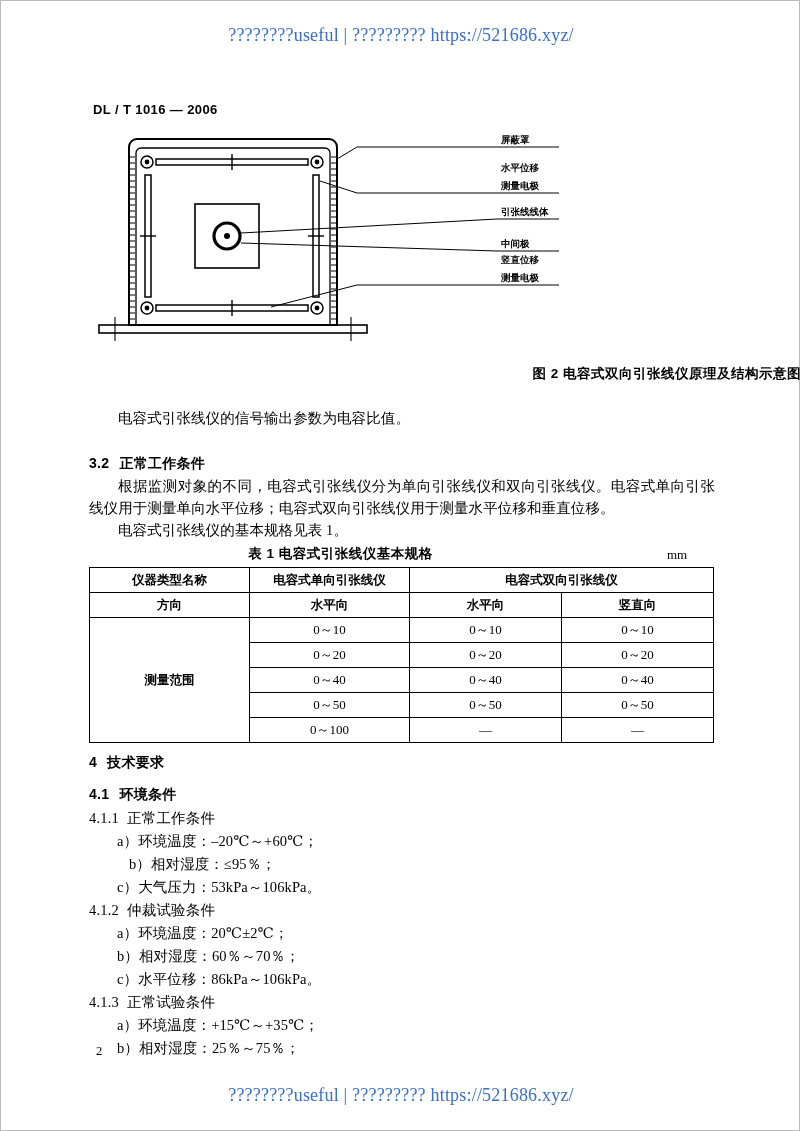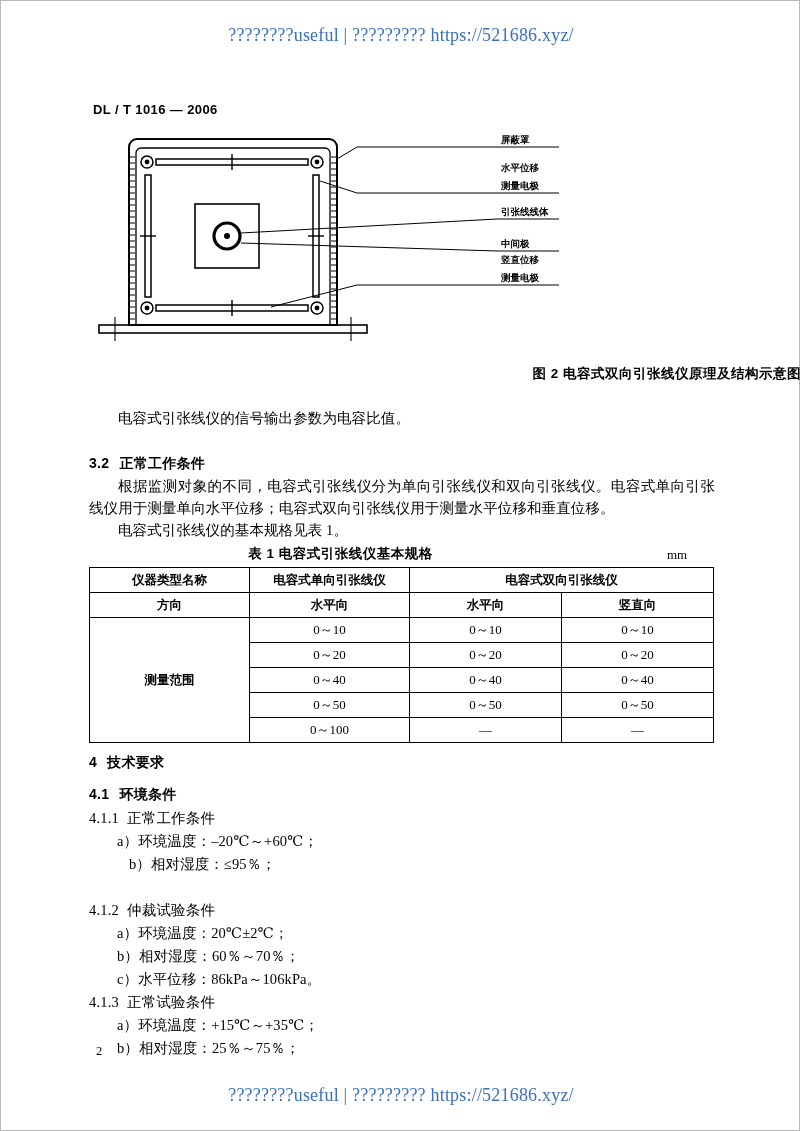--- a/index.html
+++ b/index.html
@@ -367,20 +367,21 @@
 
   <div class="heading" style="left:88px; top:785px;">
     <span class="num">4.1</span><span>环境条件</span>
   </div>
 
   <div class="subheading" style="left:88px; top:808px;">
     <span class="num">4.1.1</span><span>正常工作条件</span>
   </div>
   <div class="listitem" style="left:116px; top:831px;">a）环境温度：–20℃～+60℃；</div>
   <div class="listitem" style="left:128px; top:854px;">b）相对湿度：≤95％；</div>
+  <div class="listitem" style="left:116px; top:877px;">c）大气压力：53kPa～106kPa。</div>
 
   <div class="subheading" style="left:88px; top:900px;">
     <span class="num">4.1.2</span><span>仲裁试验条件</span>
   </div>
   <div class="listitem" style="left:116px; top:923px;">a）环境温度：20℃±2℃；</div>
   <div class="listitem" style="left:116px; top:946px;">b）相对湿度：60％～70％；</div>
   <div class="listitem" style="left:116px; top:969px;">c）水平位移：86kPa～106kPa。</div>
 
   <div class="subheading" style="left:88px; top:992px;">
     <span class="num">4.1.3</span><span>正常试验条件</span>

